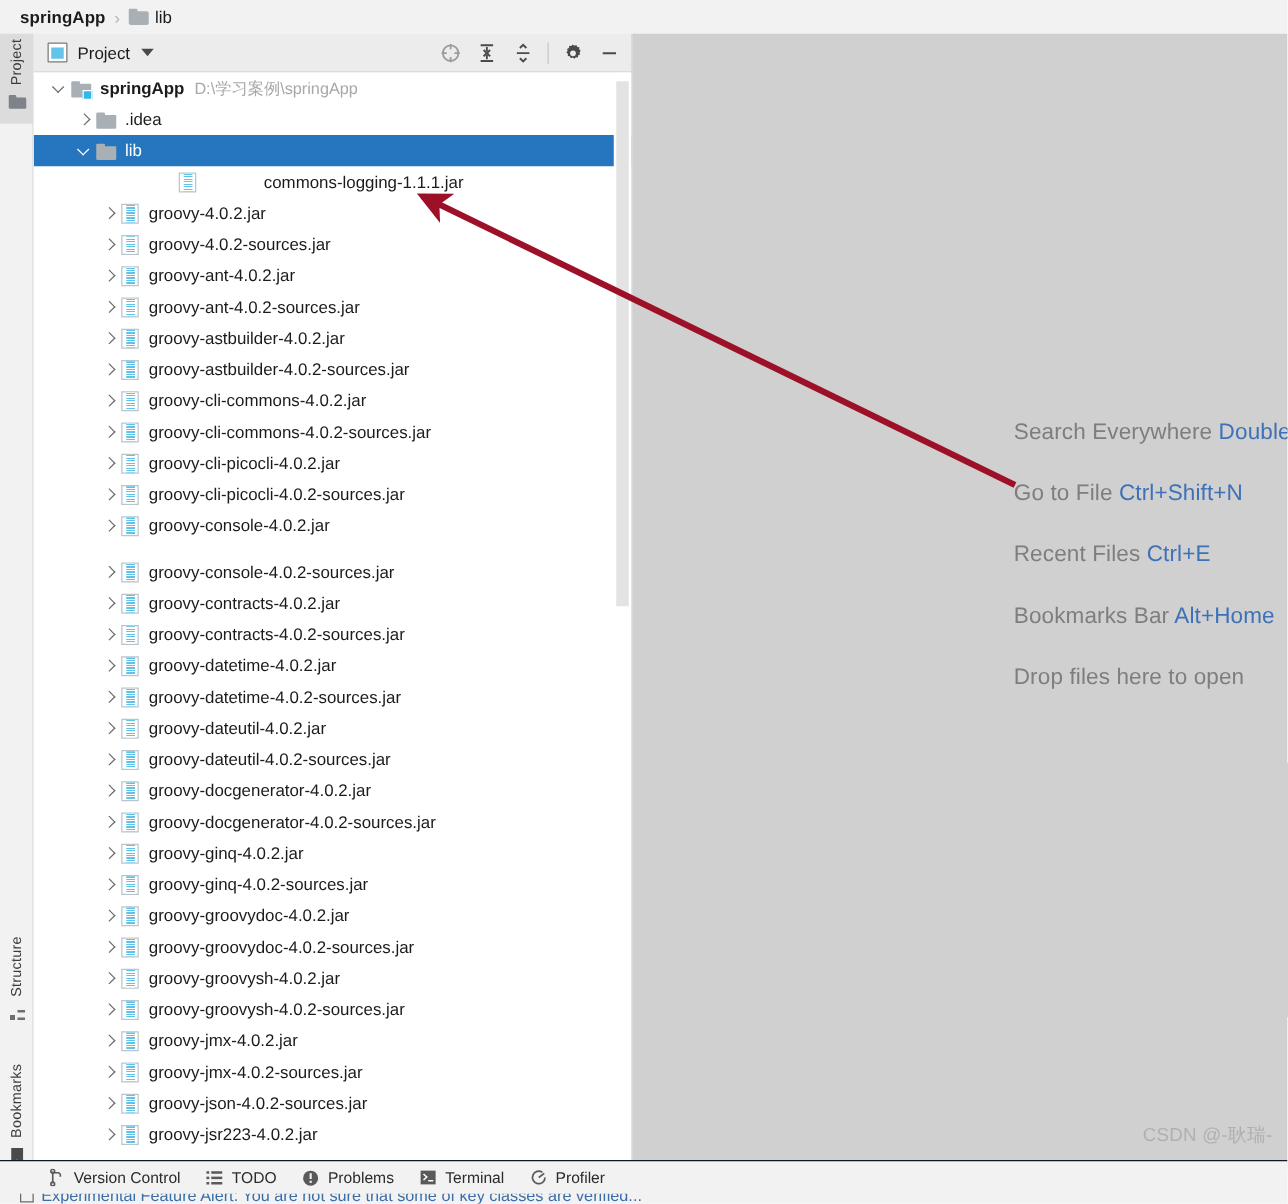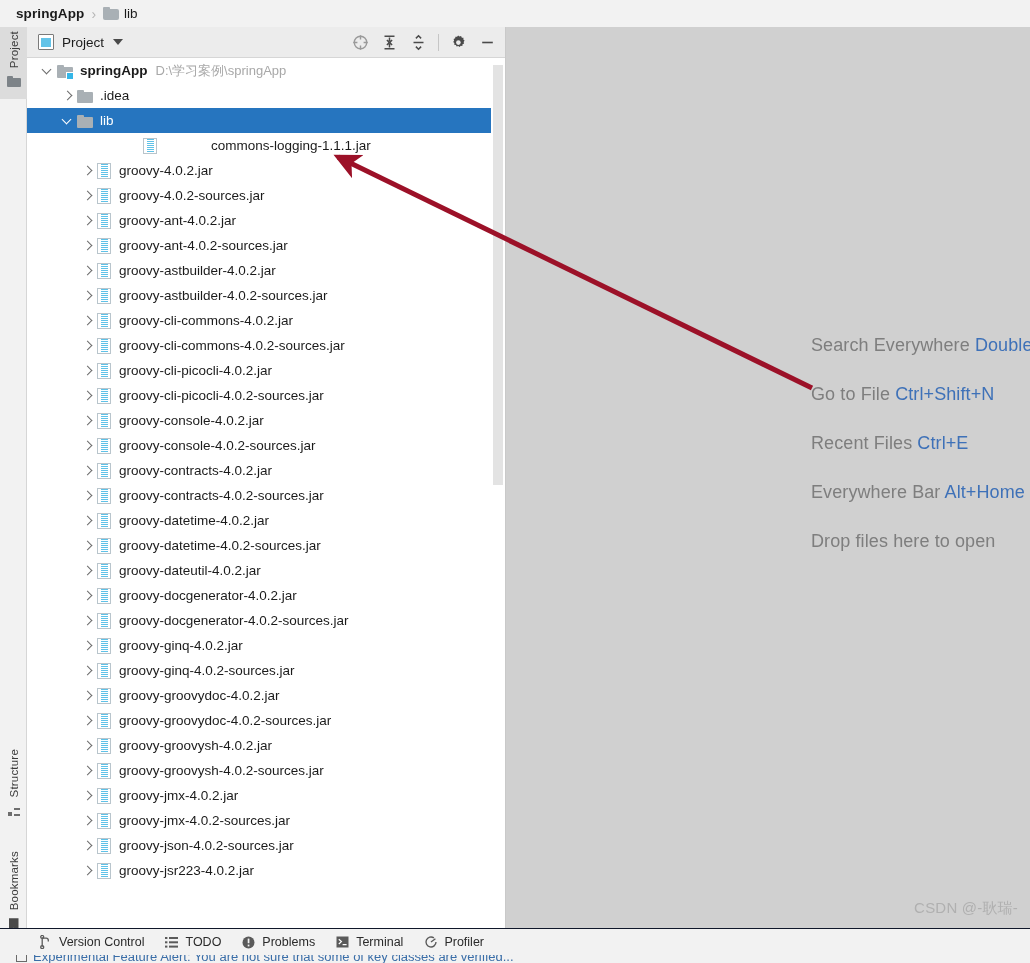--- a/index.html
+++ b/index.html
@@ -362,21 +362,21 @@
             </span>
             <span class="row-label">groovy-cli-picocli-4.0.2-sources.jar</span>
           </div>
           <div class="row" style="padding-left: 52px;">
             <span class="twisty collapsed"></span>
             <span class="ico-jar">
               <i></i>
             </span>
             <span class="row-label">groovy-console-4.0.2.jar</span>
           </div>
-          <div class="row" style="padding-left: 52px;">
+          <div class="row" style="padding-left: 52px; margin-top: 12px;">
             <span class="twisty collapsed"></span>
             <span class="ico-jar">
               <i></i>
             </span>
             <span class="row-label">groovy-console-4.0.2-sources.jar</span>
           </div>
           <div class="row" style="padding-left: 52px;">
             <span class="twisty collapsed"></span>
             <span class="ico-jar">
               <i></i>
@@ -403,20 +403,27 @@
               <i></i>
             </span>
             <span class="row-label">groovy-datetime-4.0.2-sources.jar</span>
           </div>
           <div class="row" style="padding-left: 52px;">
             <span class="twisty collapsed"></span>
             <span class="ico-jar">
               <i></i>
             </span>
             <span class="row-label">groovy-dateutil-4.0.2.jar</span>
+          </div>
+          <div class="row" style="padding-left: 52px;">
+            <span class="twisty collapsed"></span>
+            <span class="ico-jar">
+              <i></i>
+            </span>
+            <span class="row-label">groovy-dateutil-4.0.2-sources.jar</span>
           </div>
           <div class="row" style="padding-left: 52px;">
             <span class="twisty collapsed"></span>
             <span class="ico-jar">
               <i></i>
             </span>
             <span class="row-label">groovy-docgenerator-4.0.2.jar</span>
           </div>
           <div class="row" style="padding-left: 52px;">
             <span class="twisty collapsed"></span>
@@ -500,21 +507,21 @@
         <div id="tree-thumb"></div>
       </div>
     </div>
   </div>
 
   <div id="editor-area">
     <div id="hints">
         <div class="hint-line"><span>Search Everywhere</span> <span class="hint-key">Double Shift</span></div>
         <div class="hint-line"><span>Go to File</span> <span class="hint-key">Ctrl+Shift+N</span></div>
         <div class="hint-line"><span>Recent Files</span> <span class="hint-key">Ctrl+E</span></div>
-        <div class="hint-line"><span>Everywhere Bar</span> <span class="hint-key">Alt+Home</span></div>
+        <div class="hint-line"><span>Bookmarks Bar</span> <span class="hint-key">Alt+Home</span></div>
         <div class="hint-line"><span>Drop files here to open</span></div>
       </div>
   </div>
 
   <div id="status-bar">
       <div class="status-item">
         <span class="st-ico">
           <svg width="13" height="14" viewBox="0 0 13 14">
             <path d="M3.2 2.2v9.6M3.2 3.2h4.1a2 2 0 0 1 2 2v1.2" fill="none" stroke="#5a5a5a" stroke-width="1.3"></path>
             <circle cx="3.2" cy="1.9" r="1.5" fill="none" stroke="#5a5a5a" stroke-width="1.3"></circle>

